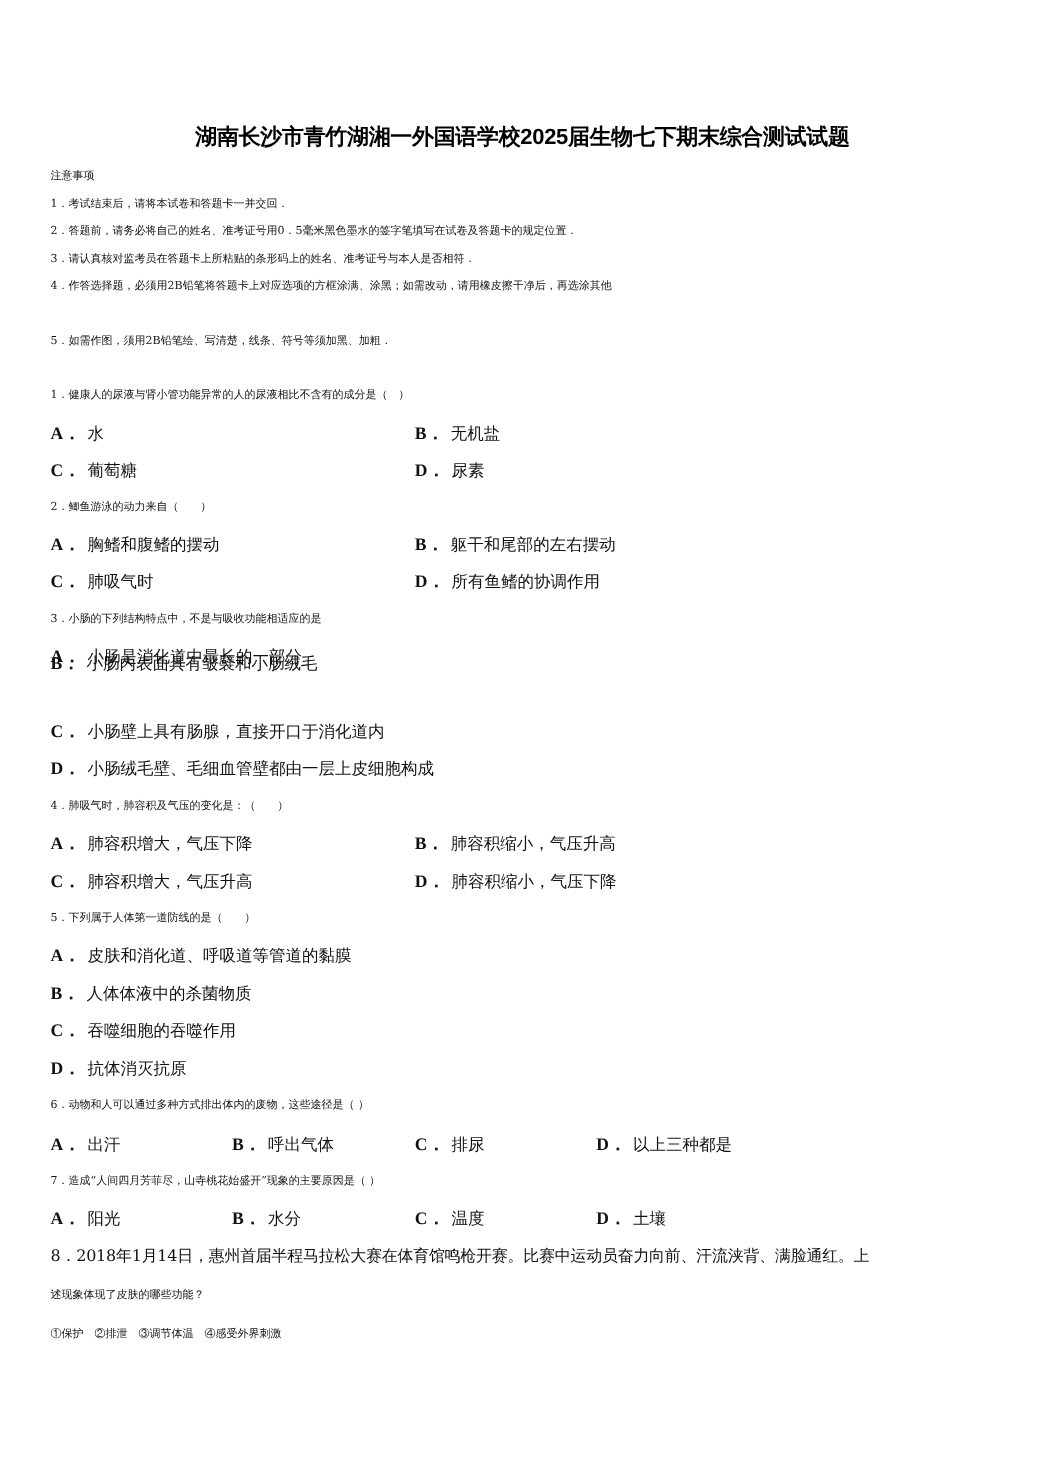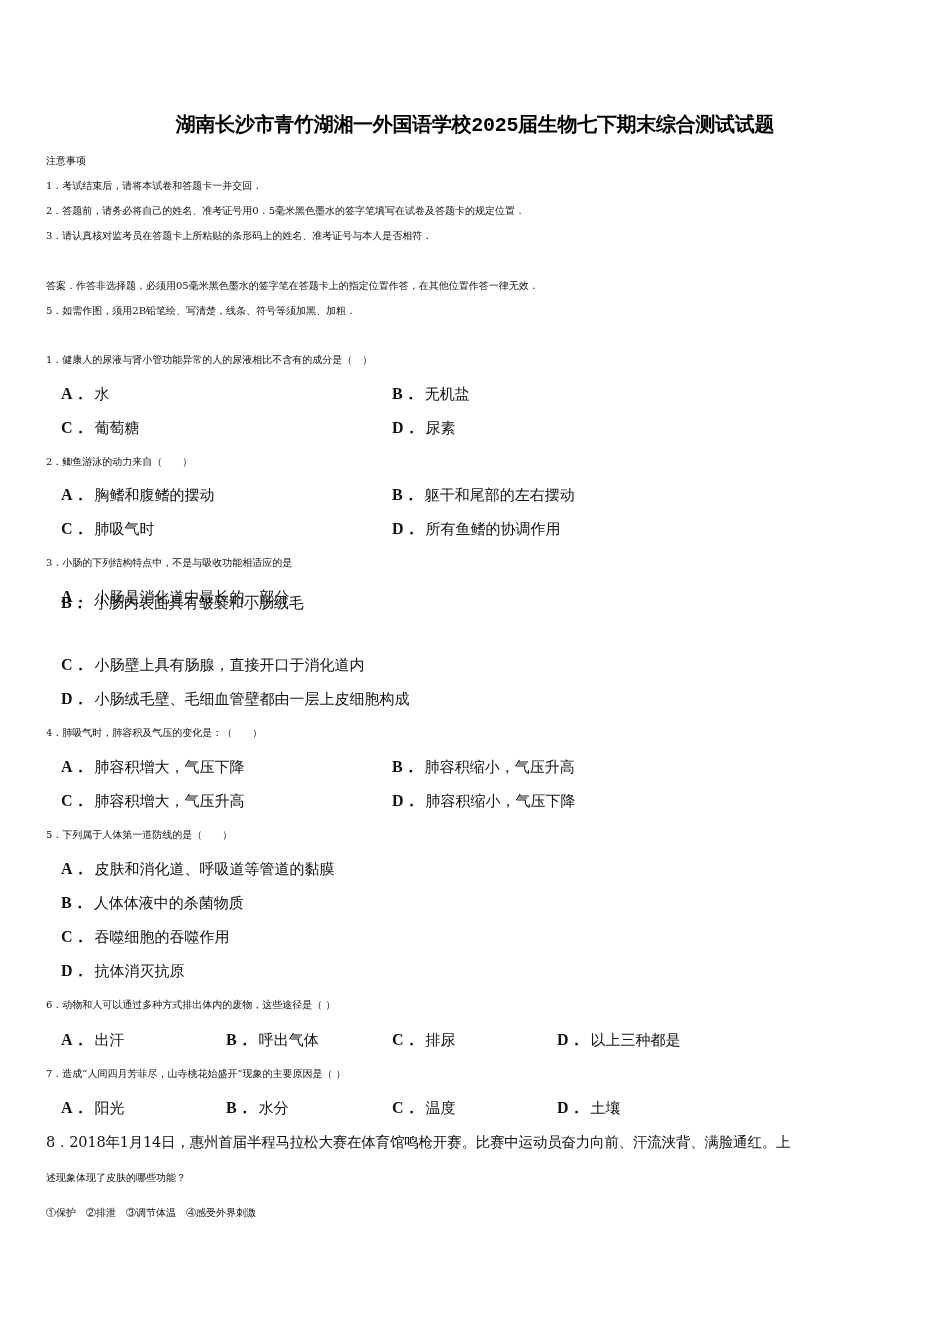--- a/index.html
+++ b/index.html
@@ -1,36 +1,36 @@
 <!DOCTYPE html>
 <html><head>
 <meta charset="utf-8">
 <style>
   html, body { margin: 0; padding: 0; background: #ffffff; }
   body { width: 950px; height: 1344px; position: relative; overflow: hidden;
          font-family: "DejaVu Serif", "Liberation Serif", serif; color: #111; }
   .page { position: absolute; left: 0; top: 0; width: 950px; height: 1344px; }
   .title { position: absolute; left: 0; width: 950px; top: 111px; text-align: center;
-           font-family: Liberation Mono, monospace; font-weight: bold;
+           font-family: Liberation Sans, sans-serif; font-weight: bold;
            font-size: 20px; letter-spacing: -0.3px; color: #000; }
   .line { position: absolute; left: 46px; font-size: 10px; line-height: 20px; white-space: nowrap; }
-  .opt { position: absolute; font-size: 15px; line-height: 20px; white-space: nowrap; margin-left: 15px; }
+  .opt { position: absolute; font-size: 15px; line-height: 20px; white-space: nowrap; }
   .opt .lbl { font-family: "Liberation Serif", "DejaVu Serif", serif; font-weight: bold; font-size: 16px; margin-right: 6px; }
 </style>
 </head>
 <body>
 
 <div class="page">
   <div class="title">湖南长沙市青竹湖湘一外国语学校2025届生物七下期末综合测试试题</div>
 
   <div class="line" style="top:151px">注意事项</div>
   <div class="line" style="top:176px">1．考试结束后，请将本试卷和答题卡一并交回．</div>
   <div class="line" style="top:201px">2．答题前，请务必将自己的姓名、准考证号用0．5毫米黑色墨水的签字笔填写在试卷及答题卡的规定位置．</div>
   <div class="line" style="top:226px">3．请认真核对监考员在答题卡上所粘贴的条形码上的姓名、准考证号与本人是否相符．</div>
-  <div class="line" style="top:276px">答案．作答非选择题，必须用05毫米黑色墨水的签字笔在答题卡上的指定位置作答，在其他位置作答一律无效．</div>
+  <div class="line" style="top:251px">4．作答选择题，必须用2B铅笔将答题卡上对应选项的方框涂满、涂黑；如需改动，请用橡皮擦干净后，再选涂其他</div>
   <div class="line" style="top:301px">5．如需作图，须用2B铅笔绘、写清楚，线条、符号等须加黑、加粗．</div>
 
   <div class="line" style="top:350px">1．健康人的尿液与肾小管功能异常的人的尿液相比不含有的成分是（　）</div>
   <div class="opt" style="left:46px;top:384px"><span class="lbl">A．</span><span>水</span></div>
   <div class="opt" style="left:377px;top:384px"><span class="lbl">B．</span><span>无机盐</span></div>
   <div class="opt" style="left:46px;top:418px"><span class="lbl">C．</span><span>葡萄糖</span></div>
   <div class="opt" style="left:377px;top:418px"><span class="lbl">D．</span><span>尿素</span></div>
 
   <div class="line" style="top:452px">2．鲫鱼游泳的动力来自（　　）</div>
   <div class="opt" style="left:46px;top:485px"><span class="lbl">A．</span><span>胸鳍和腹鳍的摆动</span></div>

